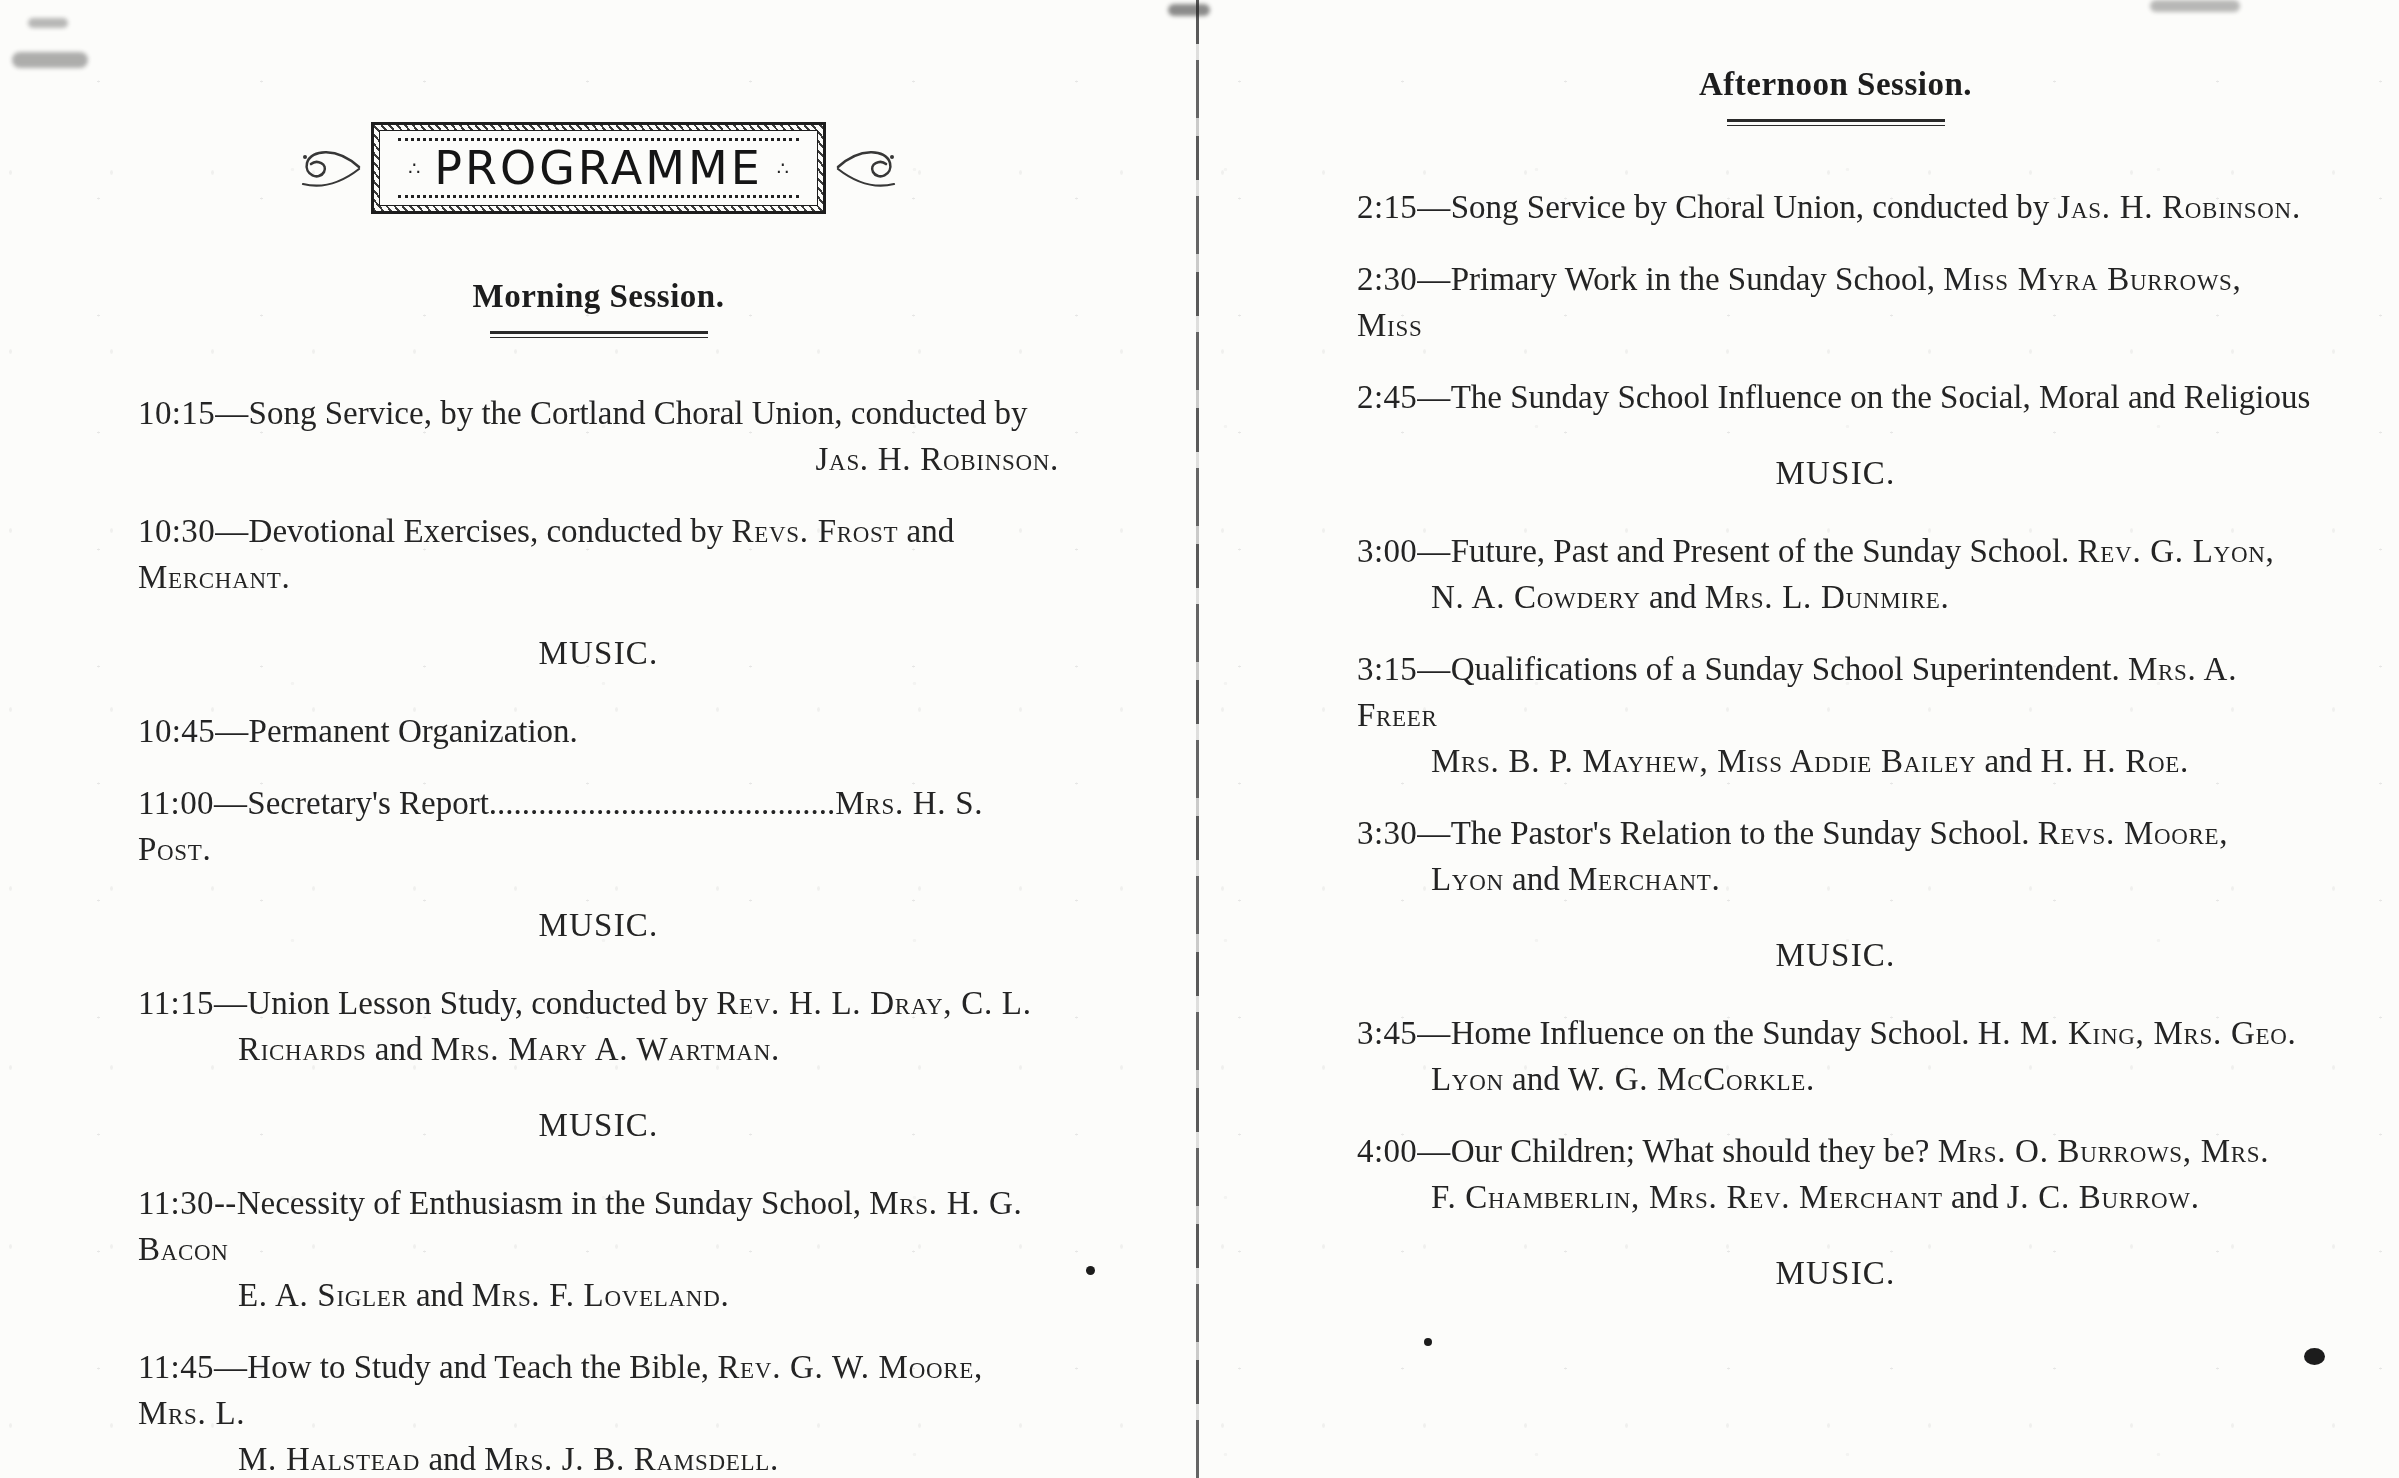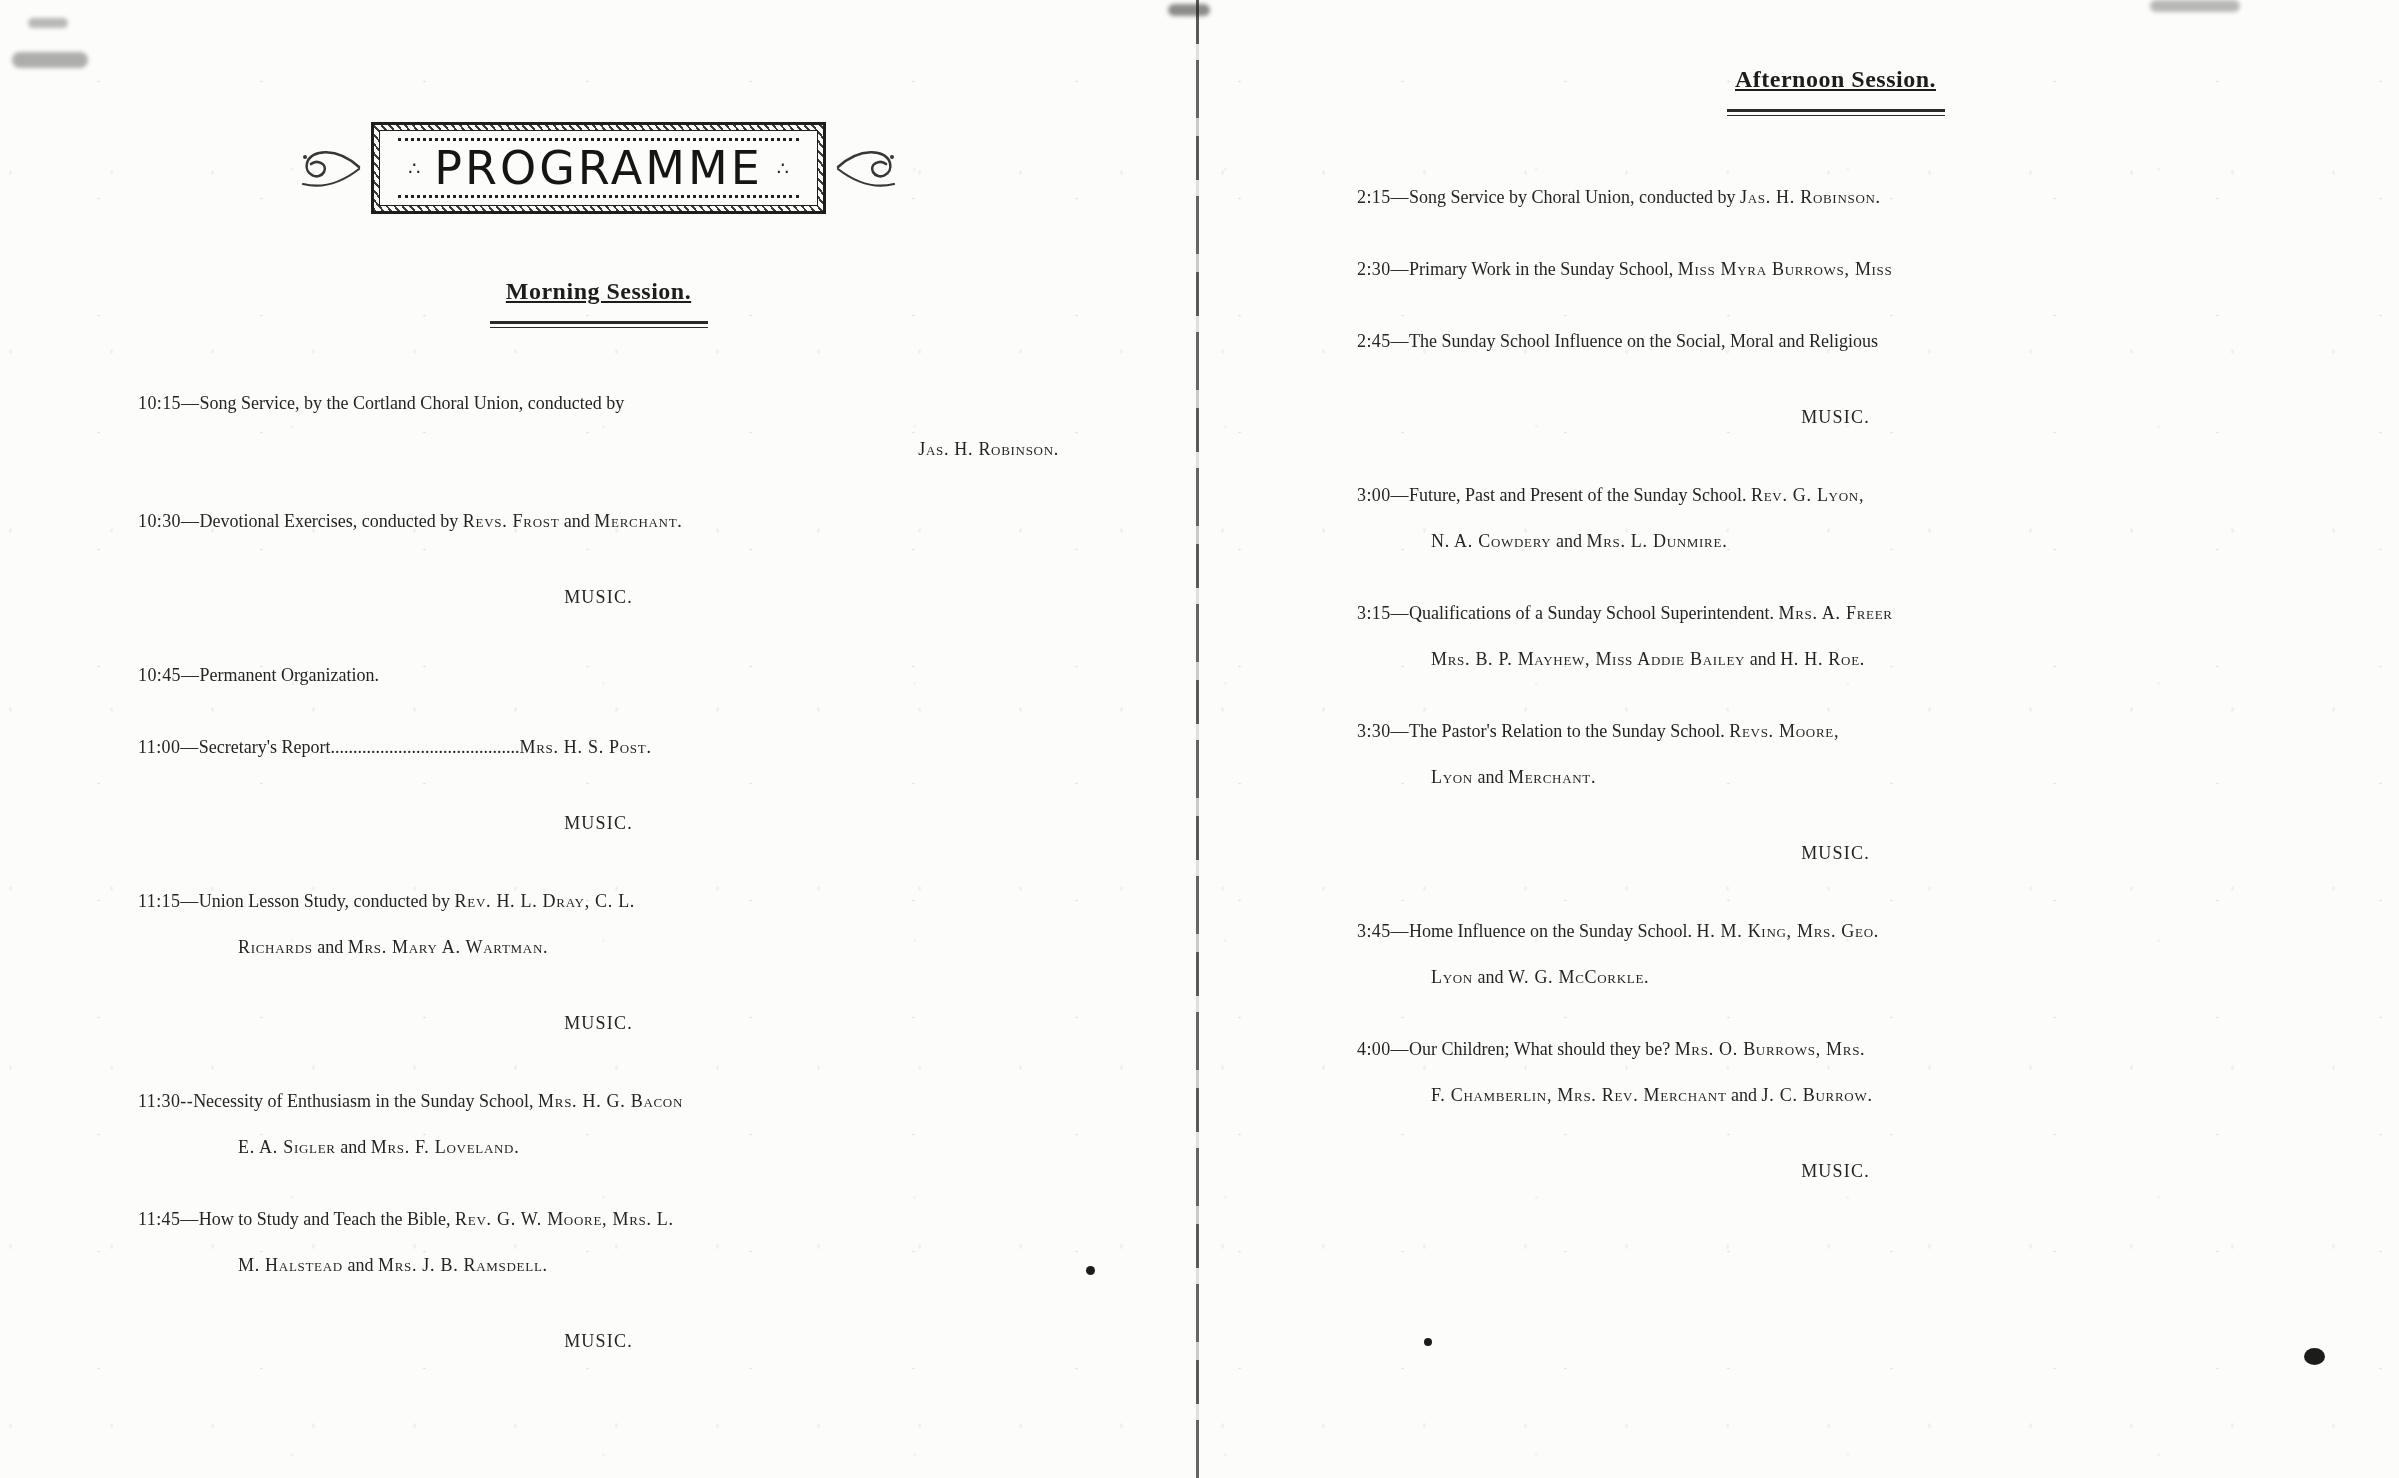--- a/index.html
+++ b/index.html
@@ -65,37 +65,36 @@
     font-size: 46px;
     letter-spacing: 3px;
     line-height: 1;
     color: #151515;
   }
   .banner-orn { font-size: 19px; color: #222; }
 
   
   .session-title {
     text-align: center;
-    font-size: 24px;
+    font-size: 33px;
     font-weight: bold;
     letter-spacing: 0.5px;
     margin: 0 0 16px;
     color: #1d1d1d;
-    text-decoration: underline;
   }
   .double-rule {
     width: 218px; height: 7px;
     margin: 0 auto 52px;
     border-top: 3px solid #2a2a2a;
     border-bottom: 1px solid #2a2a2a;
   }
   .page-right .double-rule { margin-bottom: 58px; }
 
   
-  .items { font-size: 18px; }
+  .items { font-size: 33px; }
   .entry { margin: 0 0 26px; }
   .line1, .cont { line-height: 46px; }
   #left-items  .cont { padding-left: 100px; }
   #right-items .cont { padding-left: 74px; }
   .cont-right { text-align: right; padding-left: 0 !important; }
   .music {
     text-align: center;
     margin: 30px 0 32px;
     letter-spacing: 1.2px;
     line-height: 46px;

